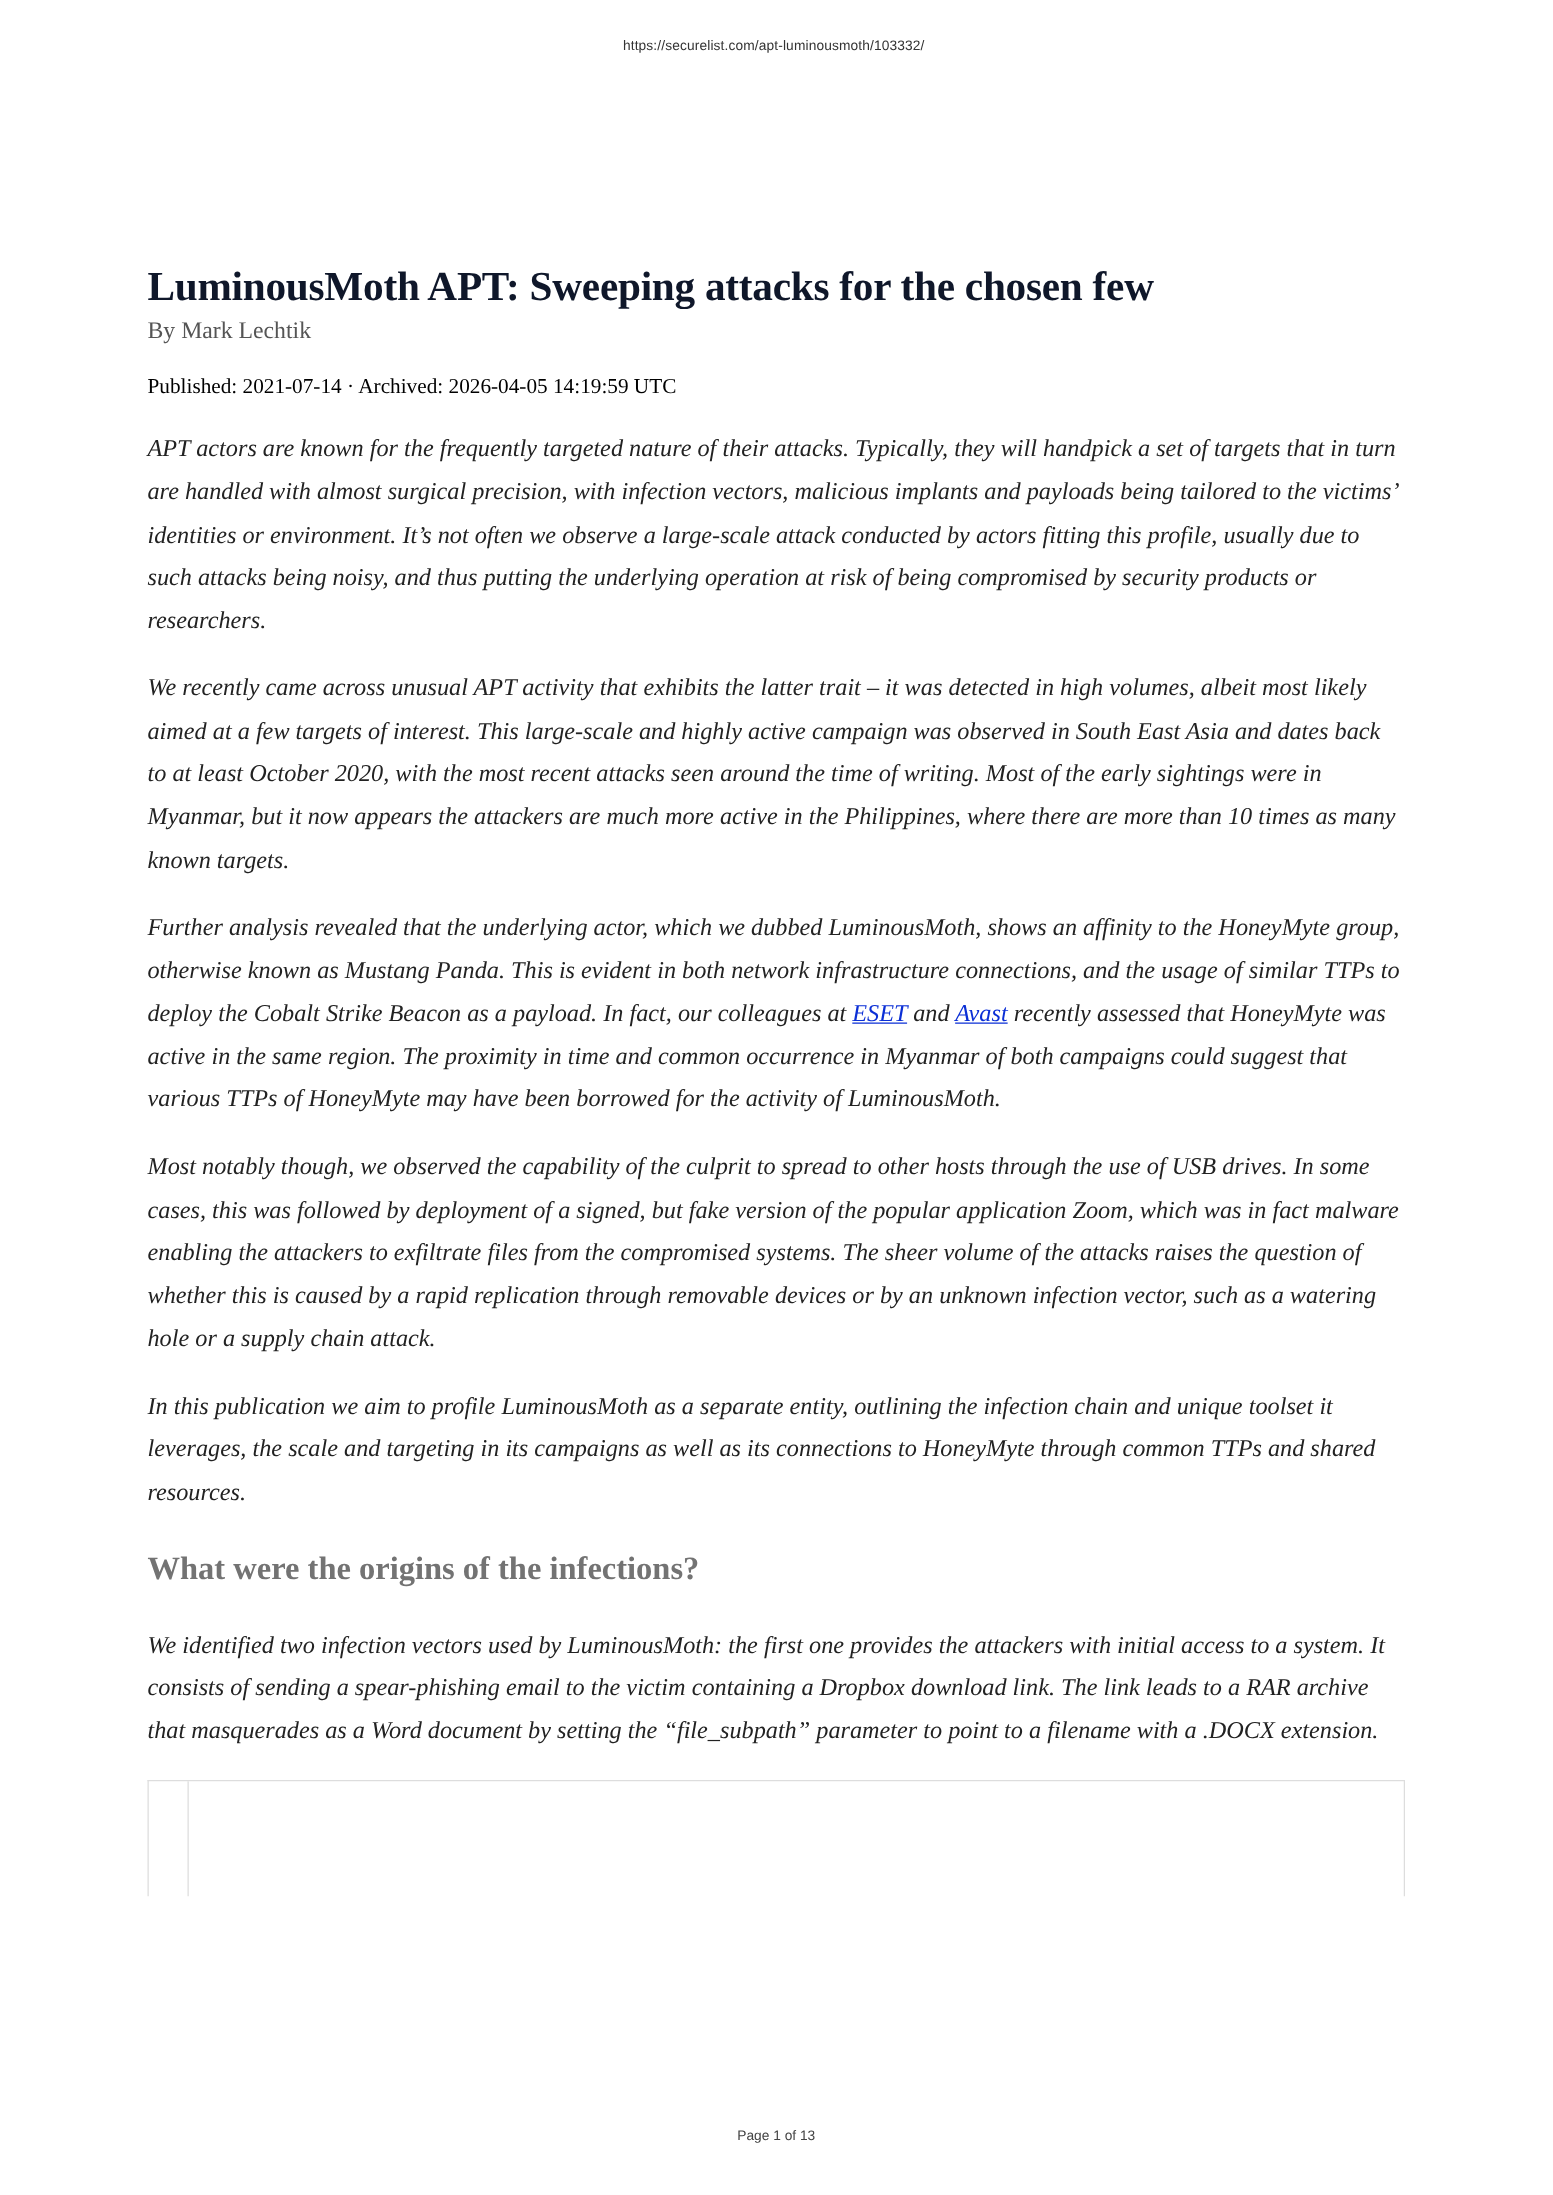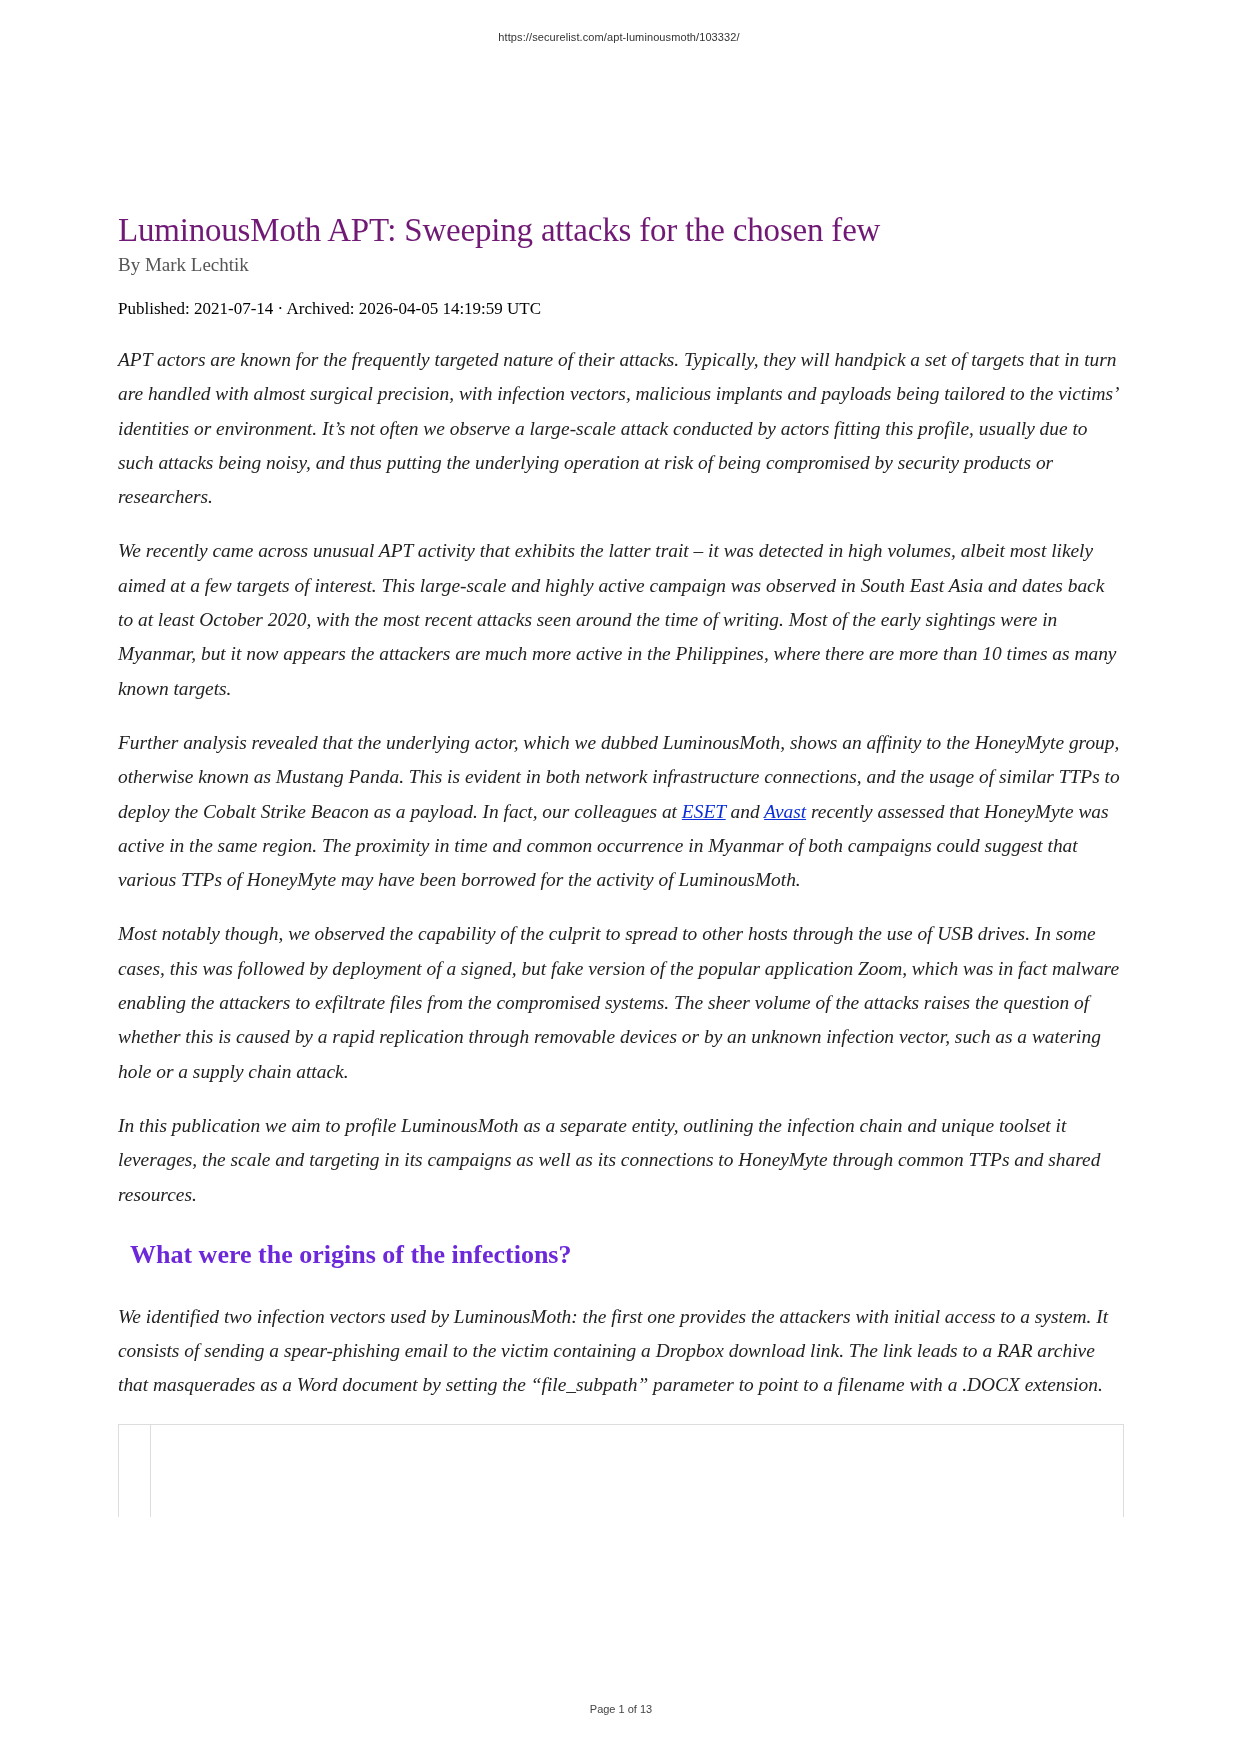--- a/index.html
+++ b/index.html
@@ -28,23 +28,23 @@
     }
     .content {
       position: absolute;
       top: 208px;
       left: 118px;
       width: 1006px;
     }
     h1.title {
       margin: 0;
       font-size: 33px;
-      font-weight: normal;
+      font-weight: bold;
       line-height: 44px;
-      color: #701a75;
+      color: #0f172a;
       letter-spacing: -0.2px;
     }
     .byline {
       font-size: 19px;
       color: #555555;
       line-height: 26px;
     }
     .meta {
       margin-top: 19px;
       font-size: 17px;
@@ -60,25 +60,25 @@
       line-height: 34.3px;
       color: #222222;
       font-style: italic;
     }
     a.link {
       color: #1a0dab;
       color: #0b2fd6;
       text-decoration: underline;
     }
     h2.section {
-      margin: 26px 0 28px 12px;
+      margin: 26px 0 28px 0;
       font-size: 26px;
       font-weight: bold;
       line-height: 34px;
-      color: #6d28d9;
+      color: #737373;
     }
     .quote-box {
       position: relative;
       margin-top: 21px;
       width: 1004px;
       height: 92px;
       border-top: 1px solid #dddddd;
       border-left: 1px solid #dddddd;
       border-right: 1px solid #dddddd;
     }

